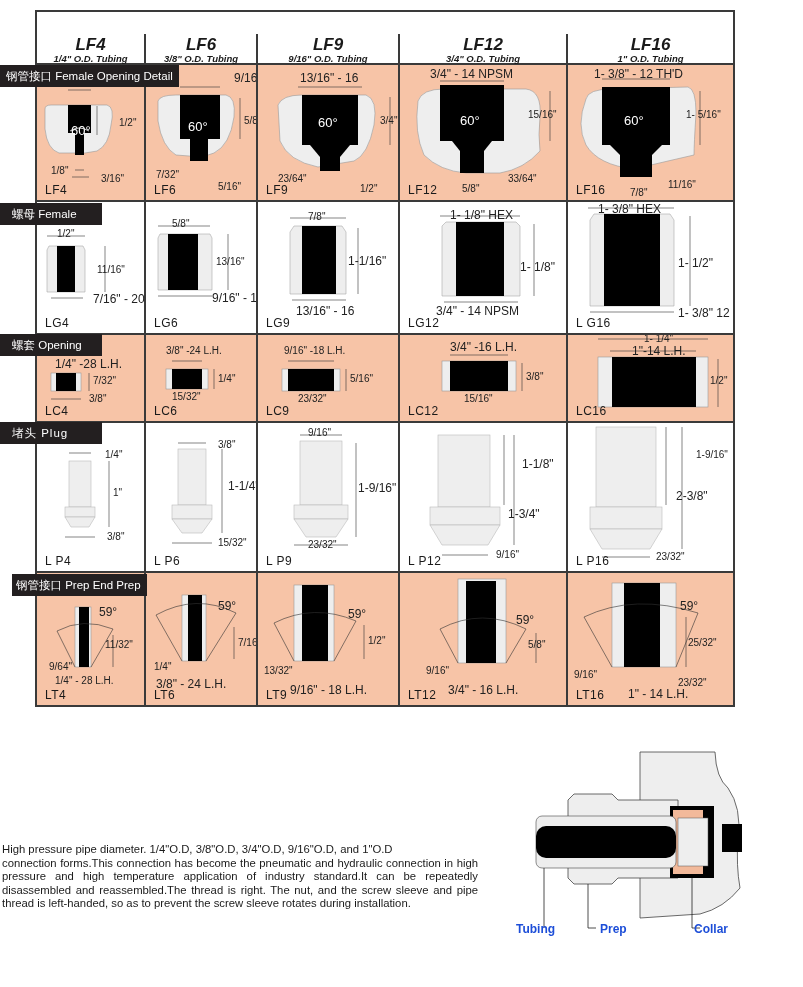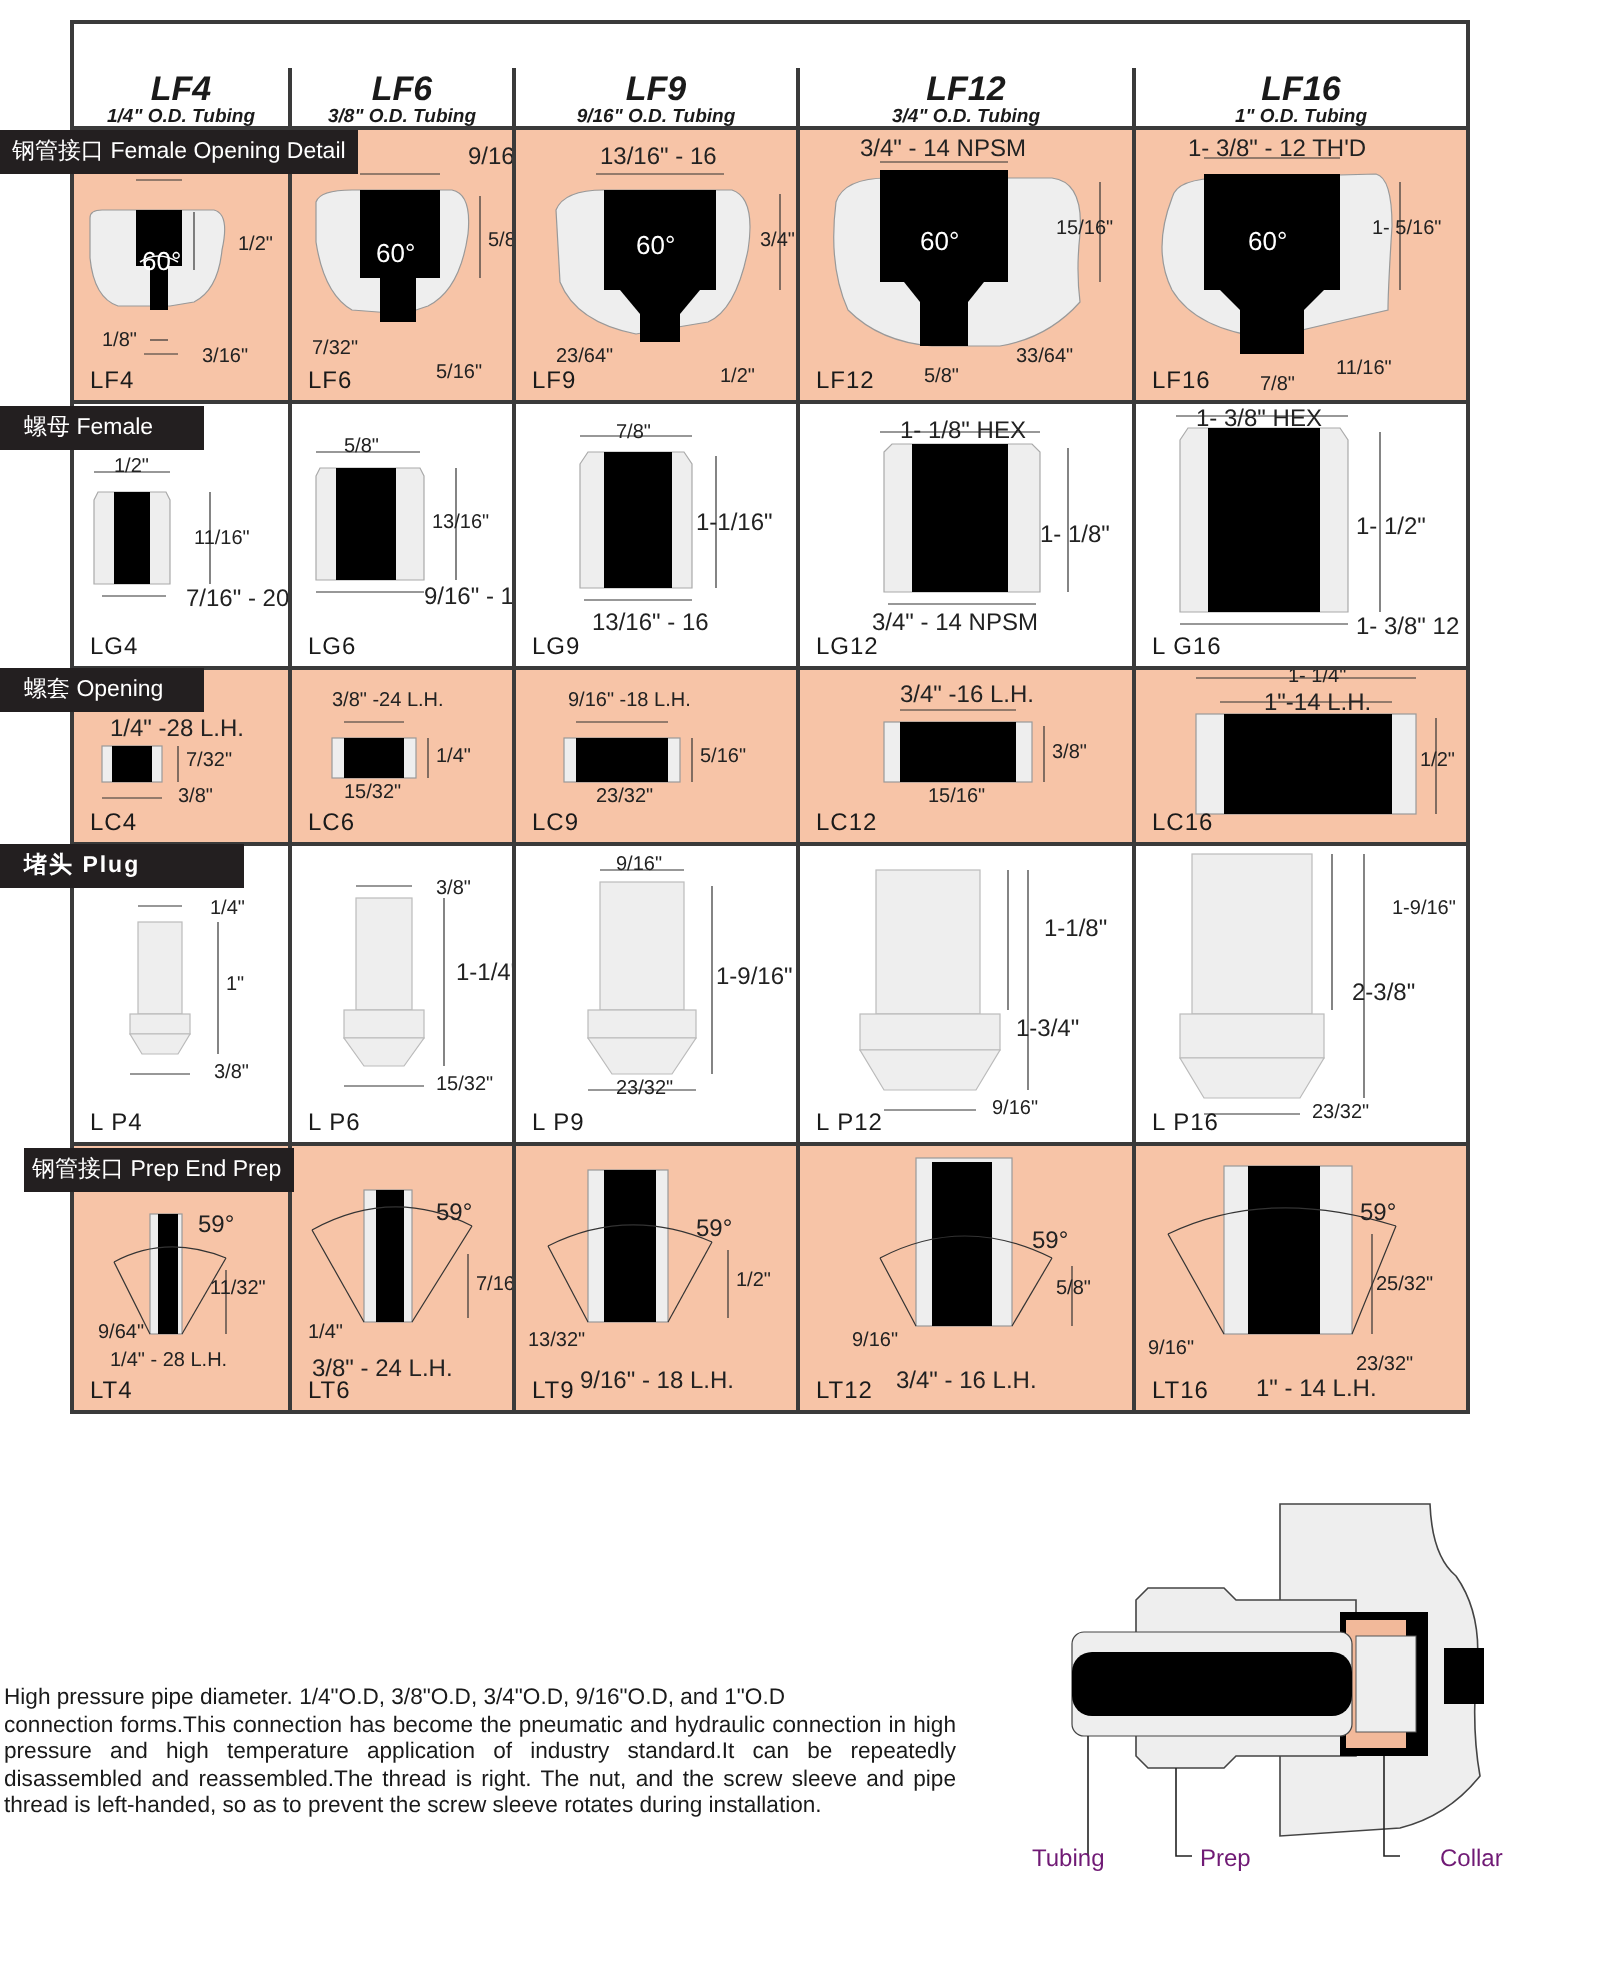--- a/index.html
+++ b/index.html
@@ -42,21 +42,21 @@
 
   svg { position: absolute; overflow: visible; }
 
   .desc {
     position: absolute; left: 2px; top: 843px; width: 476px;
     font-size: 11.3px; line-height: 13.6px; text-align: justify; color: #1a1a1a;
   }
   .desc-first { text-align: left; display: block; white-space: nowrap; }
 
   .assembly { position: absolute; left: 510px; top: 748px; width: 250px; height: 195px; }
-  .asm-label { position: absolute; font-size: 12px; color: #701a75; }
+  .asm-label { position: absolute; font-size: 12px; color: #1d4ed8; font-weight: bold; }
 </style>
 </head>
 <body>
 
 <div class="spec-table">
 
   <div class="head-row">
     <div class="col-head" style="left:0;width:109px;">
       <span class="code">LF4</span>
       <span class="od"><span>1/4"</span> <span>O.D. Tubing</span></span>
@@ -449,21 +449,21 @@
       <span class="dim" style="left:110px;top:104px;">23/32"</span>
       <span class="dim big" style="left:60px;top:114px;">1" - 14 L.H.</span>
       <span class="part-code">LT16</span>
     </div>
   </div>
 </div>
 
 <div class="sec-label" style="top:65px;">钢管接口 Female Opening Detail</div>
 <div class="sec-label" style="top:203px;padding-left:12px;width:102px;">螺母 Female</div>
 <div class="sec-label" style="top:334px;padding-left:12px;width:102px;">螺套 Opening</div>
-<div class="sec-label" style="top:422px;padding-left:12px;width:122px;letter-spacing:1px;font-weight:bold;">堵头 Plug</div>
+<div class="sec-label" style="top:422px;padding-left:12px;width:102px;letter-spacing:1px;">堵头 Plug</div>
 <div class="sec-label" style="top:574px;left:12px;padding-left:4px;">钢管接口 Prep End Prep</div>
 
 <div class="desc">
   <span class="desc-first">High pressure pipe diameter. 1/4"O.D, 3/8"O.D, 3/4"O.D,  9/16"O.D, and 1"O.D</span>
   <span>connection forms.This connection has become the pneumatic and hydraulic connection in high pressure and high temperature application of industry standard.It can be repeatedly disassembled and reassembled.The thread is right. The nut, and the screw sleeve and pipe thread is left-handed, so as to prevent the screw sleeve rotates during installation.</span>
 </div>
 
 <div class="assembly">
   <svg width="250" height="195">
 
@@ -479,14 +479,14 @@
     <rect x="26" y="78" width="140" height="32" rx="10" fill="#000"></rect>
 
     <rect x="212" y="76" width="20" height="28" fill="#000"></rect>
 
     <line x1="34" y1="120" x2="34" y2="180" stroke="#222" stroke-width="0.8"></line>
     <polyline points="78,136 78,180 86,180" stroke="#222" fill="none" stroke-width="0.8"></polyline>
     <polyline points="182,130 182,180 190,180" stroke="#222" fill="none" stroke-width="0.8"></polyline>
   </svg>
   <span class="asm-label" style="left:6px;top:174px;">Tubing</span>
   <span class="asm-label" style="left:90px;top:174px;">Prep</span>
-  <span class="asm-label" style="left:210px;top:174px;">Collar</span>
+  <span class="asm-label" style="left:184px;top:174px;">Collar</span>
 </div>
 
 </body></html>

